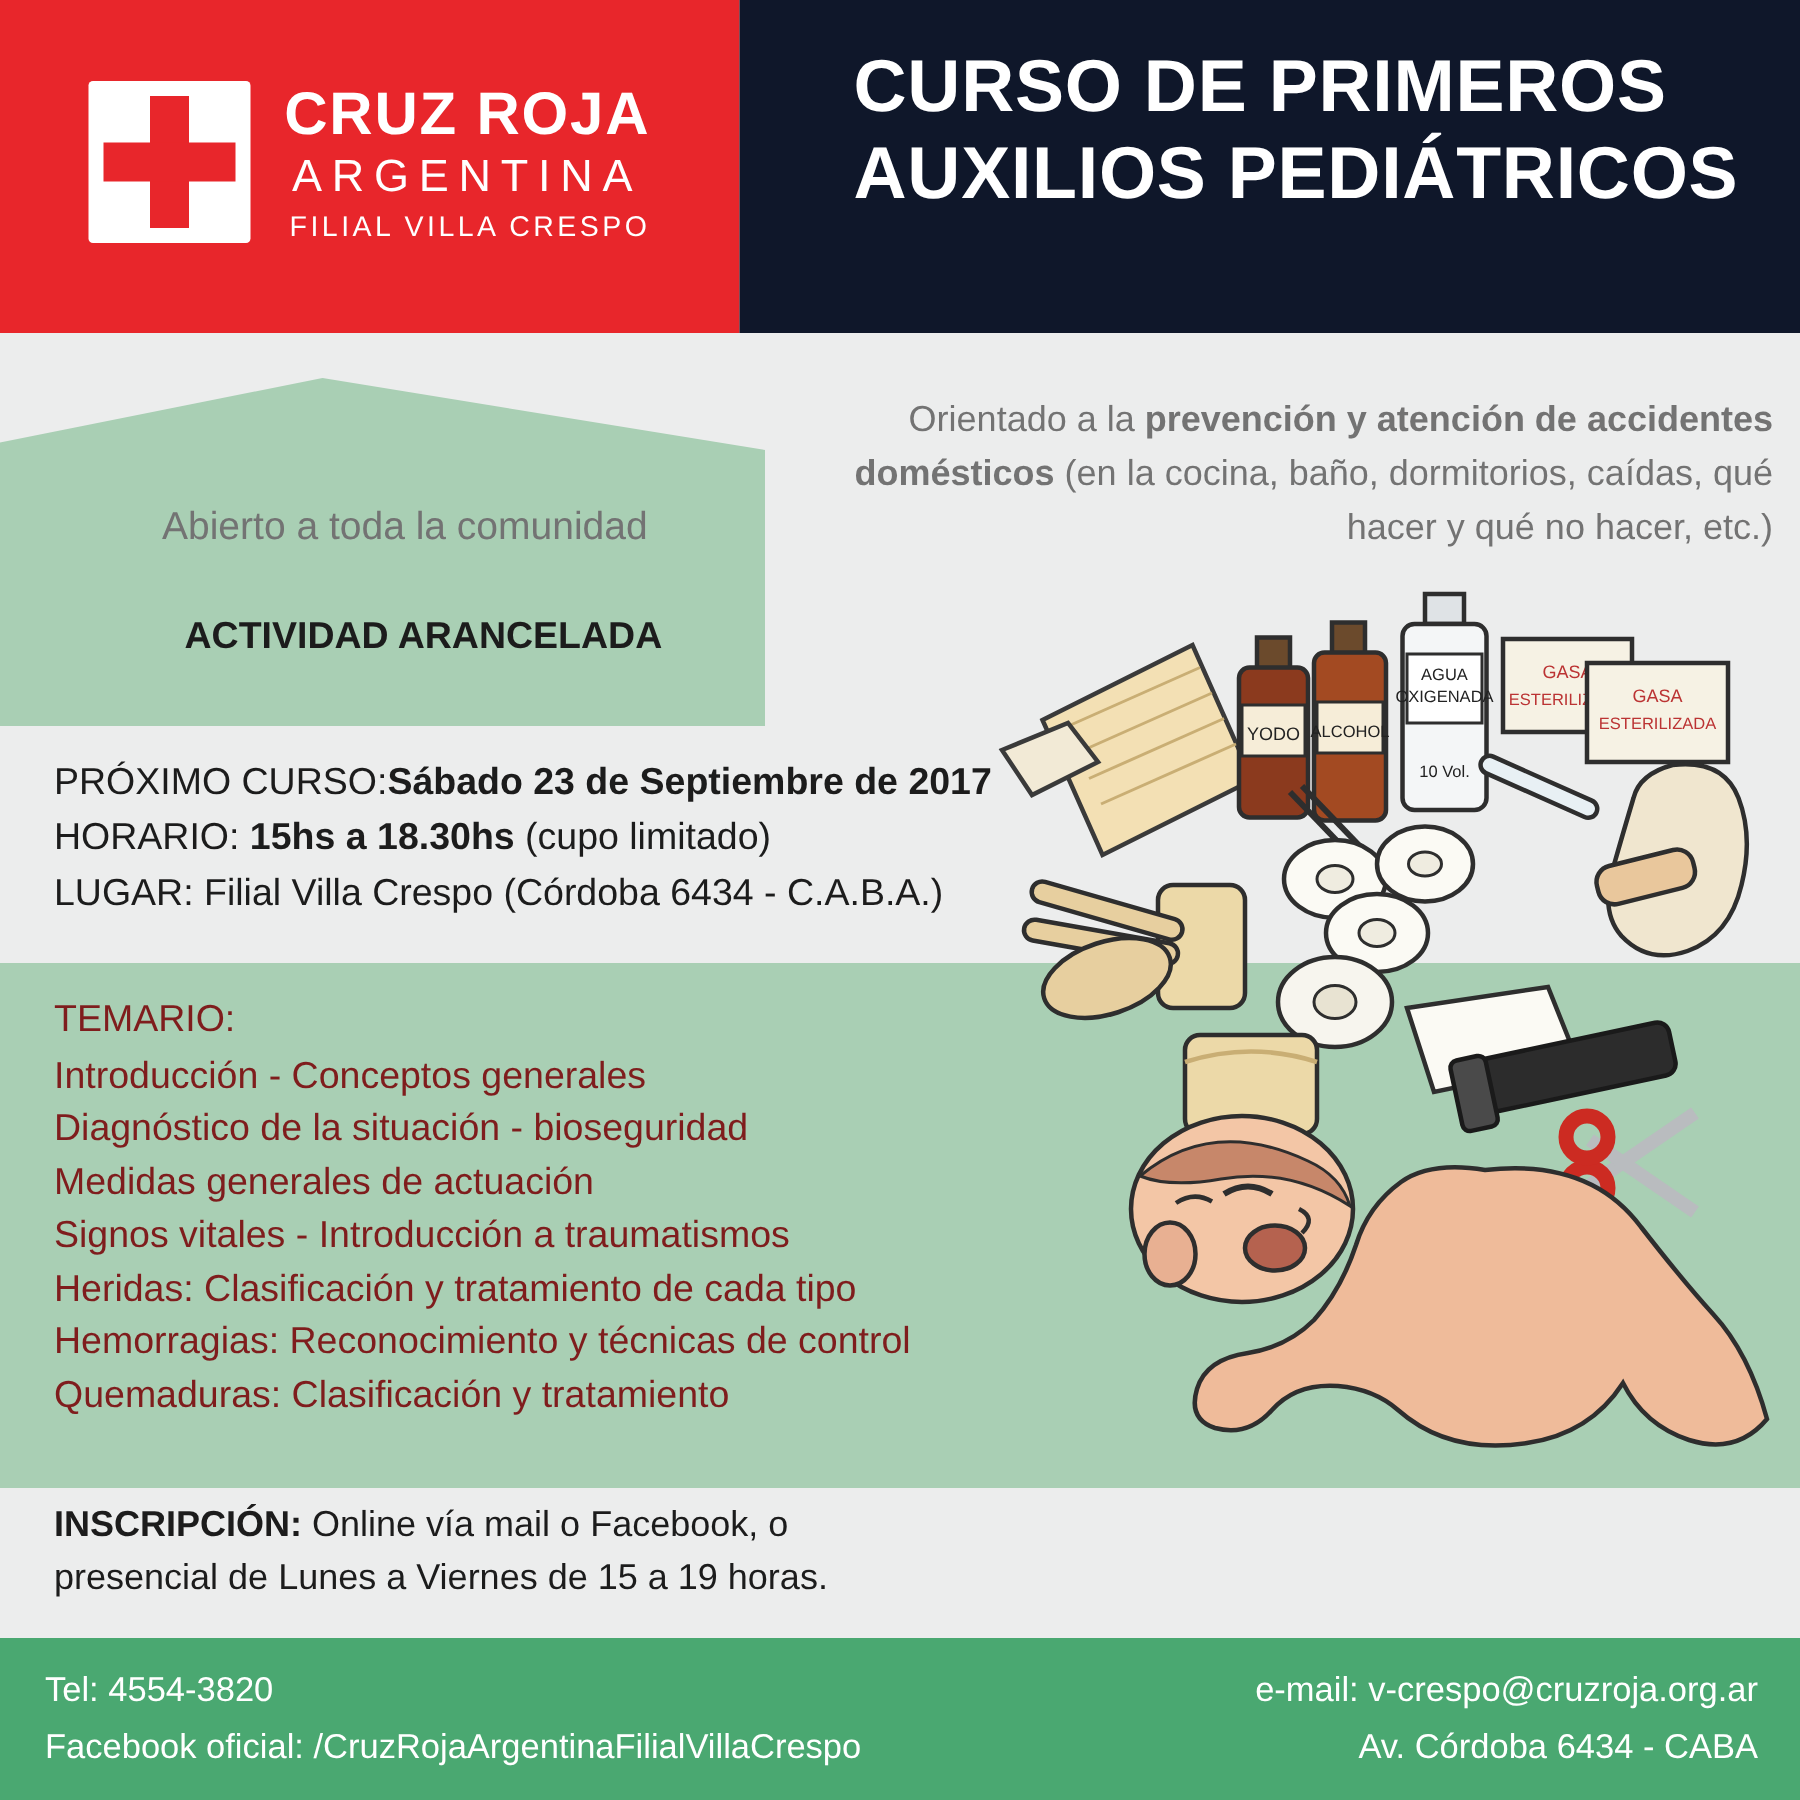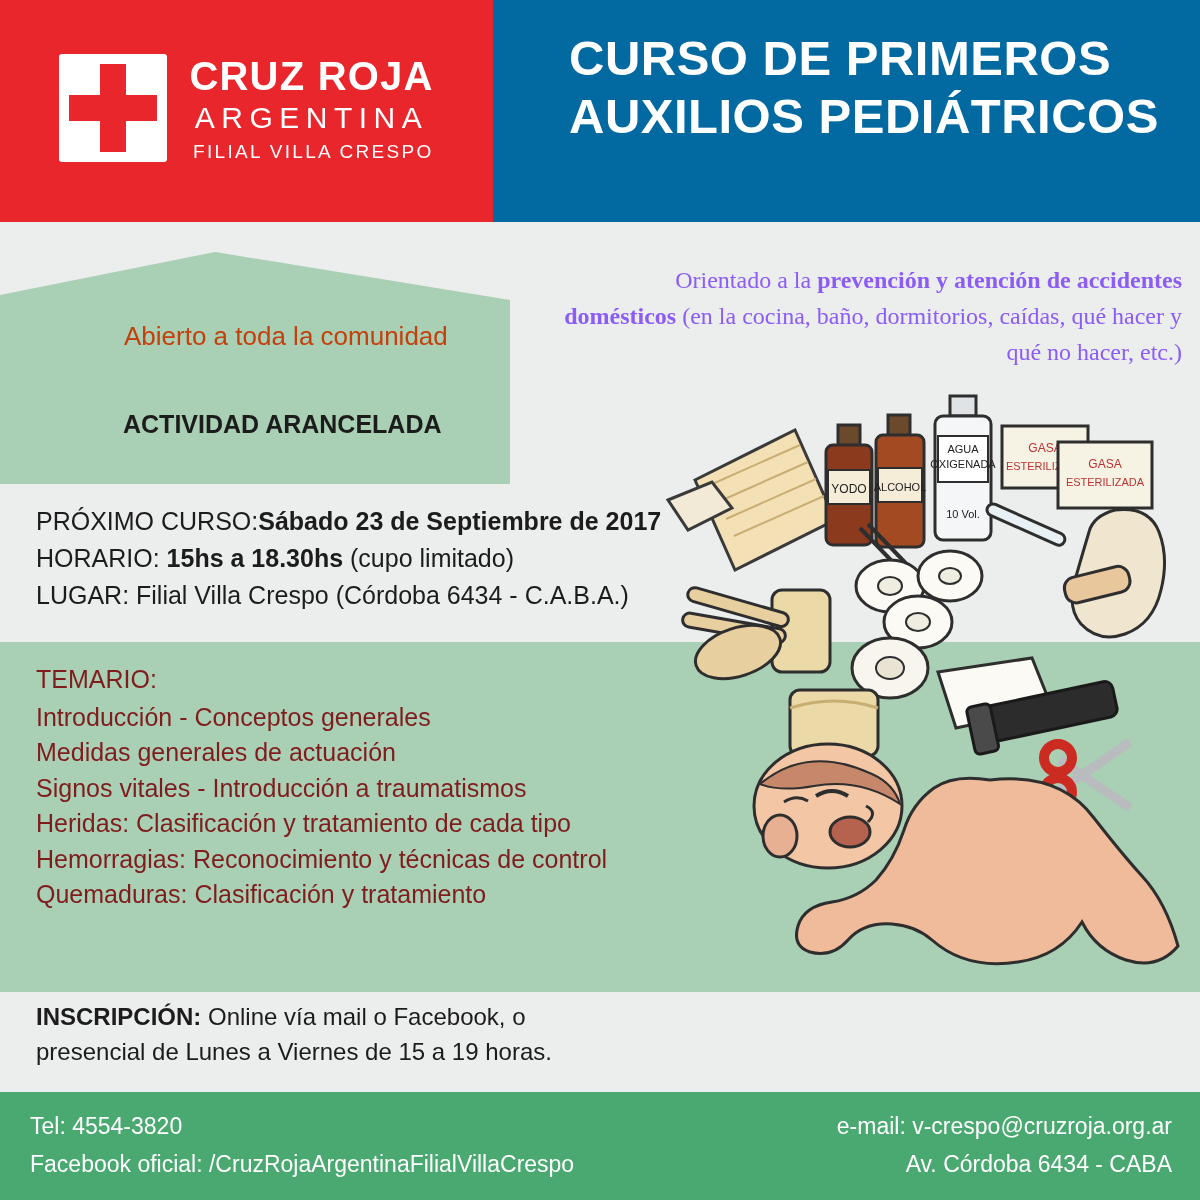--- a/index.html
+++ b/index.html
@@ -47,21 +47,21 @@
   .logo-text .l2 {
     font-size: 30px; font-weight: normal; letter-spacing: 6.5px;
     display: block; margin-top: 7px; text-align: center;
   }
   .logo-text .l3 {
     font-size: 19px; font-weight: normal; letter-spacing: 2.3px;
     display: block; margin-top: 9px; text-align: right;
   }
   .header-right {
     flex: 1; height: 244px;
-    background: #0369a1;
+    background: #0f172a;
     padding: 30px 0 0 76px;
   }
   .header-right h1 {
     color: #fff;
     font-size: 49px;
     font-weight: bold;
     line-height: 1.18;
     letter-spacing: 0.5px;
   }
 
@@ -92,24 +92,23 @@
     position: absolute;
     top: 252px; left: 0;
     width: 510px; height: 232px;
     background: #a9cfb4;
     clip-path: polygon(0 43px, 215px 0, 510px 48px, 510px 232px, 0 232px);
   }
 
   
   .open-line {
     position: absolute;
-    top: 321px; left: 108px;
+    top: 335px; left: 108px;
     font-size: 26px;
-    color: #c2410c;
-    margin-left: 16px;
+    color: #737373;
   }
   .arancelada {
     position: absolute;
     top: 410px; left: 123px;
     font-size: 25px;
     font-weight: bold;
     color: #1c1c1c;
   }
 
   .details {
@@ -140,23 +139,22 @@
   }
   .inscripcion b { font-weight: bold; }
 
   
   .intro {
     position: absolute;
     top: 262px; left: 560px;
     width: 622px;
     text-align: right;
     font-size: 24px;
-    color: #8b5cf6;
+    color: #737373;
     line-height: 1.5;
-    font-family: Liberation Serif, serif;
   }
   .intro b { font-weight: bold; }
 
   
   .footer-left {
     position: absolute;
     top: 1108px; left: 30px;
     color: #fff;
     font-size: 23px;
     line-height: 1.65;
@@ -223,20 +221,21 @@
     <span>HORARIO: </span><b>15hs a 18.30hs</b><span> (cupo limitado)</span>
   </div>
   <div>
     <span>LUGAR: </span><span>Filial Villa Crespo (Córdoba 6434 - C.A.B.A.)</span>
   </div>
 </div>
 
 <div class="temario">
   <div class="t-title">TEMARIO:</div>
   <div>Introducción - Conceptos generales</div>
+  <div>Diagnóstico de la situación - bioseguridad</div>
   <div>Medidas generales de actuación</div>
   <div>Signos vitales - Introducción a traumatismos</div>
   <div>Heridas: Clasificación y tratamiento de cada tipo</div>
   <div>Hemorragias: Reconocimiento y técnicas de control</div>
   <div>Quemaduras: Clasificación y tratamiento</div>
 </div>
 
 <div class="inscripcion">
   <div><b>INSCRIPCIÓN:</b><span> Online vía mail o Facebook, o</span></div>
   <div>presencial de Lunes a Viernes de 15 a 19 horas.</div>

